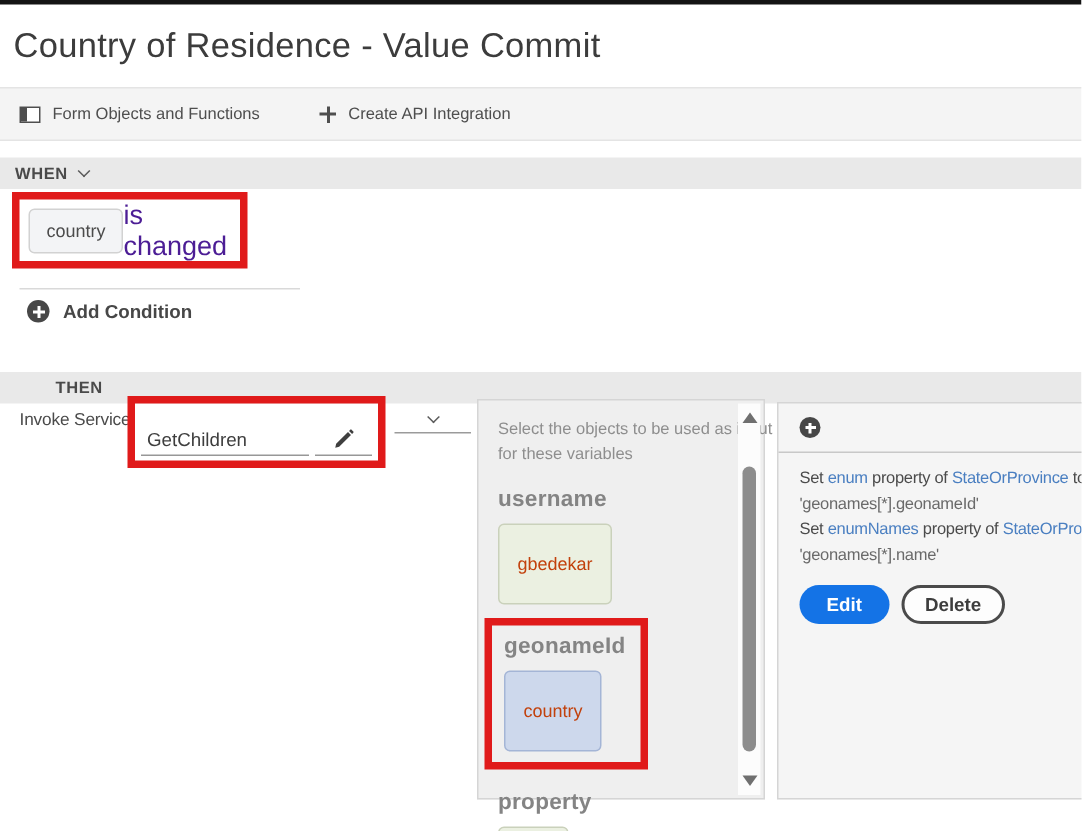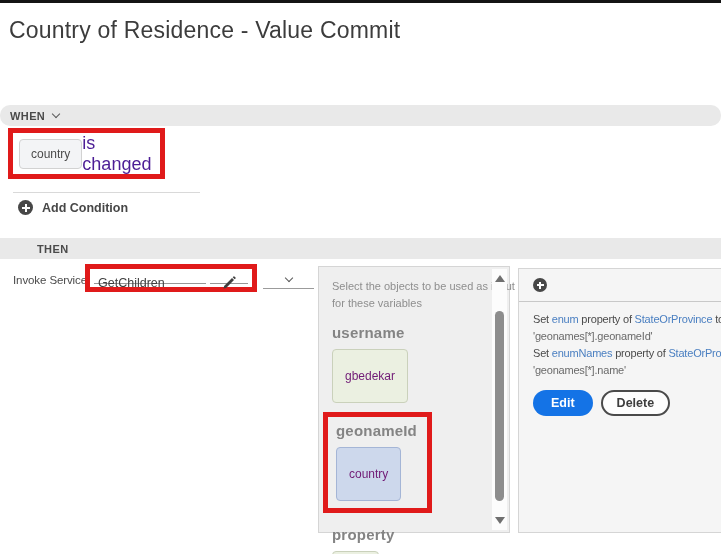--- a/index.html
+++ b/index.html
@@ -26,63 +26,63 @@
   .cross::after  { content:""; position:absolute; top:0; bottom:0; left:50%; width:2px; margin-left:-1px; background:#4e4e4e; }
 
   .section-bar {
     position:absolute; left:0; width:721px; height:21px; background:#e9e9e9;
     display:flex; align-items:center; padding-left:10px; gap:8px;
     font-size:11px; font-weight:bold; color:#4a4a4a; letter-spacing:0.4px;
   }
   .chev { width:6px; height:6px; border-right:1.5px solid #5a5a5a; border-bottom:1.5px solid #5a5a5a; transform:rotate(45deg); display:inline-block; }
   .chev.up-off { margin-top:-3px; }
 
-  .when-bar { top:105px;border-radius:10px; }
-  .then-bar { top:238px;padding-left:37px; }
+  .when-bar { top:105px; }
+  .then-bar { top:248px;padding-left:37px; }
 
   .annotation { border:5px solid #e01a1a; position:absolute; }
   .when-box { left:8px; top:128px; width:157px; height:51px; display:flex; align-items:center; background:transparent; }
   .chip {
     display:inline-block; padding:7px 11px; background:#f3f4f6; border:1px solid #d2d2d2;
     border-radius:4px; font-size:12px; color:#4b4b4b; cursor:pointer; white-space:nowrap;
   }
   .when-box .chip { margin-left:6px; }
   .operator { font-size:18px; color:#4c1d95; cursor:pointer; }
 
   .divider { position:absolute; left:13px; top:192px; width:187px; height:1px; background:#d9d9d9; }
   .add-row { position:absolute; display:flex; align-items:center; gap:9px; cursor:pointer; }
   .add-condition { left:18px; top:200px; }
   .plus-circle { width:15px; height:15px; border-radius:50%; background:#474747; position:relative; flex:0 0 auto; }
   .plus-circle::before { content:""; position:absolute; left:3.5px; right:3.5px; top:50%; height:2px; margin-top:-1px; background:#fff; }
   .plus-circle::after  { content:""; position:absolute; top:3.5px; bottom:3.5px; left:50%; width:2px; margin-left:-1px; background:#fff; }
   .add-label { font-size:12.5px; font-weight:bold; color:#474747; }
 
   .invoke-label { position:absolute; left:13px; top:274px; font-size:11.5px; color:#4b4b4b; letter-spacing:-0.1px; }
-  .invoke-box { left:85px; top:264px; width:172px; height:28px; display:flex; align-items:stretch; padding:14px 2px 3px 2px; }
+  .invoke-box { left:85px; top:264px; width:172px; height:48px; display:flex; align-items:stretch; padding:14px 2px 3px 2px; }
   .service-input {
     width:112px; margin:0 2px; border-bottom:1px solid #979797; font-size:12.5px; color:#3e3e3e;
     display:flex; align-items:center; padding-left:4px; cursor:text; white-space:nowrap;
   }
   .pencil-btn { width:38px; margin:0 2px; border-bottom:1px solid #979797; display:flex; align-items:center; justify-content:center; cursor:pointer; }
   .service-select {
     position:absolute; left:263px; top:268px; width:51px; height:21px;
     border-bottom:1px solid #9b9b9b; display:flex; align-items:center; justify-content:center; cursor:pointer;
   }
 
   .vars-panel {
     position:absolute; left:318px; top:266px; width:192px; height:267px;
     background:#efefef; border:1px solid #d5d5d5;
   }
   .vars-content { padding:11px 26px 0 13px; }
   .instruction { font-size:11px; color:#8e8e8e; line-height:1.5; white-space:nowrap; }
   .var-group { margin-top:13px; }
   .var-label { font-size:15px; font-weight:bold; color:#848484; margin-bottom:8px; letter-spacing:0.2px; }
   .var-chip {
     display:inline-block; padding:19px 12px; background:#ebf0e1; border:1px solid #cad1bb;
-    border-radius:4px; font-size:12px; color:#701a75; cursor:pointer;
+    border-radius:4px; font-size:12px; color:#c2410c; cursor:pointer;
   }
   .var-chip.bound { background:#cdd8ec; border-color:#a4b5d6; }
   .geoname-wrap { border:5px solid #e01a1a; margin:9px 0 0 -9px; padding:3px 10px 7px 8px; width:fit-content; }
   .geoname-wrap .var-label { margin-top:2px; }
 
   .vars-scrollbar { position:absolute; top:2px; right:2px; bottom:2px; width:15px; background:#fcfcfc; }
   .scroll-arrow { width:0; height:0; border-left:5px solid transparent; border-right:5px solid transparent; margin:6px auto 0; cursor:pointer; }
   .scroll-arrow.up { border-bottom:7px solid #6f6f6f; }
   .scroll-arrow.down { border-top:7px solid #6f6f6f; position:absolute; bottom:6px; left:2.5px; margin:0; }
   .scroll-thumb { position:absolute; left:3px; top:42px; width:9px; height:190px; background:#8d8d8d; border-radius:5px; cursor:grab; }
@@ -110,20 +110,30 @@
 </style>
 </head>
 <body>
 
 <div class="screen">
 
   <div class="topbar"></div>
 
   <div class="page-title">Country of Residence - Value Commit</div>
 
+  <div class="toolbar">
+    <div class="tb-item">
+      <span class="panel-icon"></span>
+      <span>Form Objects and Functions</span>
+    </div>
+    <div class="tb-item">
+      <span class="cross"></span>
+      <span>Create API Integration</span>
+    </div>
+  </div>
 
   <div class="section-bar when-bar">
     <span>WHEN</span>
     <span class="chev up-off"></span>
   </div>
 
   <div class="annotation when-box">
     <span class="chip">country</span>
     <span class="operator">is changed</span>
   </div>

